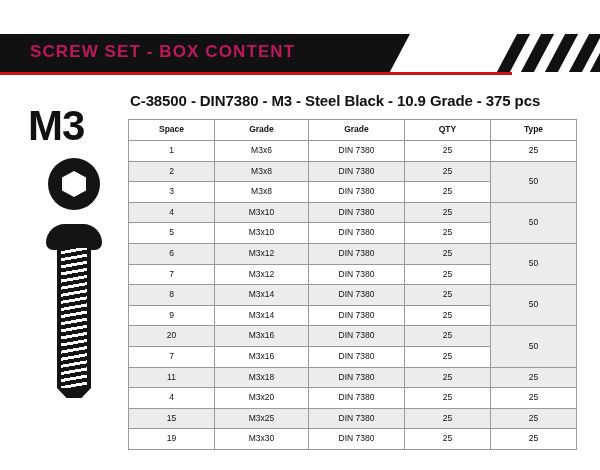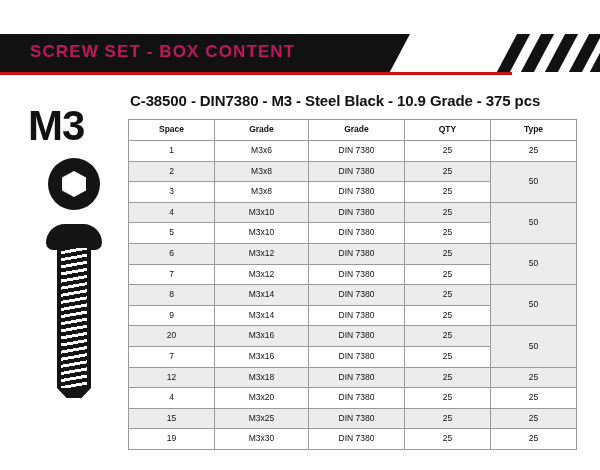--- a/index.html
+++ b/index.html
@@ -344,21 +344,21 @@
             <td>25</td>
             <td class="total-cell" rowspan="2">50</td>
           </tr>
           <tr>
             <td>7</td>
             <td>M3x16</td>
             <td>DIN 7380</td>
             <td>25</td>
           </tr>
           <tr class="alt">
-            <td>12</td>
+            <td>11</td>
             <td>M3x18</td>
             <td>DIN 7380</td>
             <td>25</td>
             <td class="total-cell">25</td>
           </tr>
           <tr>
             <td>4</td>
             <td>M3x20</td>
             <td>DIN 7380</td>
             <td>25</td>

